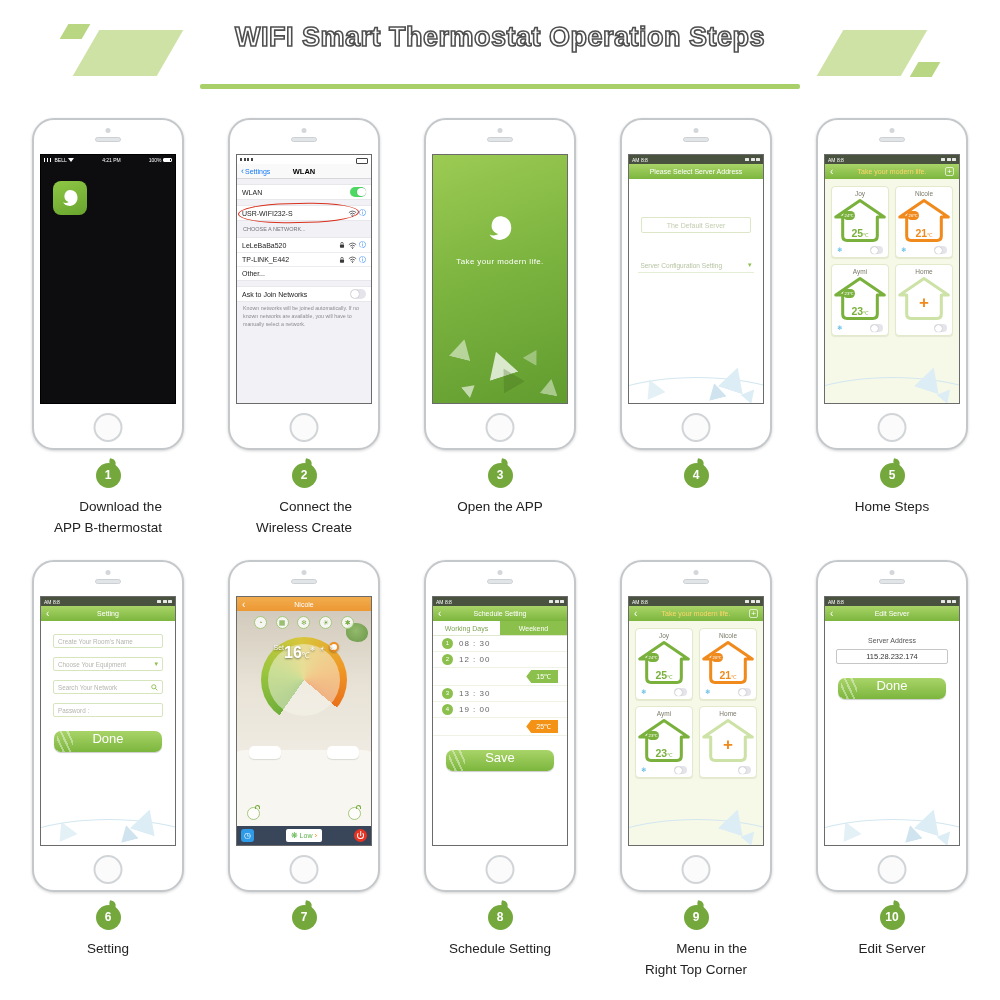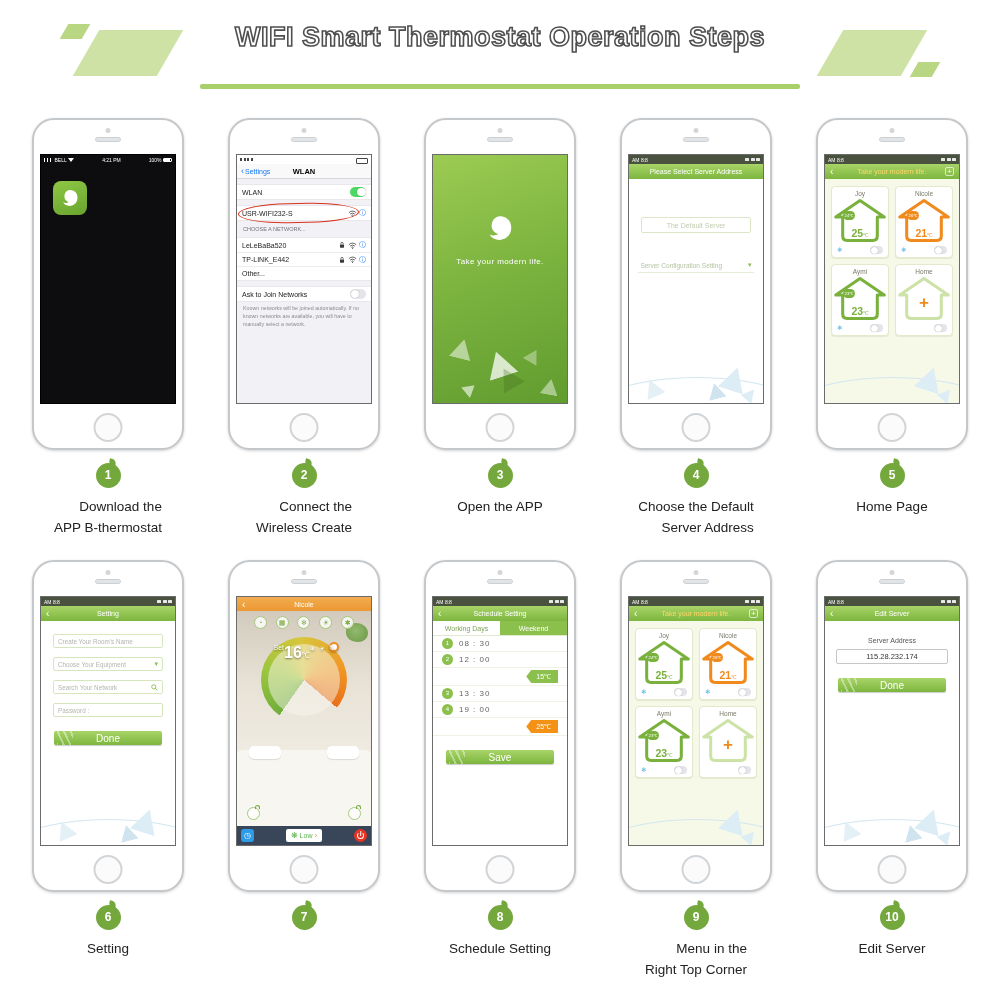--- a/index.html
+++ b/index.html
@@ -43,21 +43,21 @@
 .ghead{position:relative;height:15px;background:linear-gradient(180deg,#a9d468,#7cb63e);display:flex;align-items:center;justify-content:center;color:#fff;font-size:7px}
 .ghead .back{position:absolute;left:5px;font-size:10px;line-height:10px;color:#fff}
 .htag{color:#ffd766}
 .hplus{position:absolute;right:5px;font-size:8px;color:#fff;border:1px solid #ffffffaa;border-radius:2px;width:9px;height:9px;line-height:7px;text-align:center}
 .tgl{width:16px;height:9.5px;border-radius:6px;background:#e4e4ea;position:relative;display:inline-block}
 .tgl::after{content:"";position:absolute;top:.5px;left:.5px;width:8.5px;height:8.5px;border-radius:50%;background:#fff;box-shadow:0 0 1px #0006}
 .tgl.on{background:#4cd863}
 .tgl.on::after{left:auto;right:.5px}
 .tgl.sm{width:13px;height:8px}
 .tgl.sm::after{width:7px;height:7px}
-.gbtn{margin:14px auto 0;width:80%;height:14px;line-height:16px;text-align:center;border-radius:2px;background:linear-gradient(180deg,#a9d468,#7cb63e);color:#fff;font-size:10px;position:relative;overflow:hidden;box-shadow:0 1px 1px rgba(0,0,0,.2)}
+.gbtn{margin:14px auto 0;width:80%;height:21px;line-height:16px;text-align:center;border-radius:7px;background:linear-gradient(180deg,#a9d468,#7cb63e);color:#fff;font-size:13px;position:relative;overflow:hidden;box-shadow:0 1px 1px rgba(0,0,0,.2)}
 .gbtn::before{content:"";position:absolute;left:3px;top:-2px;bottom:-2px;width:16px;background:repeating-linear-gradient(65deg,rgba(255,255,255,.4) 0 2px,rgba(255,255,255,0) 2px 6px)}
 .bluedeco{position:absolute;bottom:0;left:0;right:0;height:58px;overflow:hidden;pointer-events:none}
 .bluedeco::before{content:"";position:absolute;left:-30%;bottom:-46px;width:160%;height:70px;border:1px solid #d3e7f0;border-radius:50%}
 .bluedeco i{position:absolute;background:#dcedf5;clip-path:polygon(50% 0,100% 100%,0 100%)}
 .bt1{right:16px;bottom:12px;width:26px;height:24px;transform:rotate(18deg)}
 .bt2{right:38px;bottom:4px;width:18px;height:16px;transform:rotate(-14deg);background:#cfe4ef!important}
 .bt3{right:6px;bottom:2px;width:14px;height:13px;transform:rotate(40deg)}
 .bt4{left:14px;bottom:6px;width:20px;height:18px;transform:rotate(-24deg);opacity:.8}
 
 
@@ -348,22 +348,20 @@
         <div class="bluedeco">
             <i class="bt1"></i>
             <i class="bt2"></i>
             <i class="bt3"></i>
             <i class="bt4"></i>
           </div>
       </div>
       <span class="homebtn"></span>
     </div>
     <div class="badge"><span>4</span></div>
-    <div class="caption">Choose the Default
-Server Address</div>
   </div>
 
   <div class="col">
     <div class="phone">
       <span class="cam"></span>
       <span class="spk"></span>
       <div class="scr s5">
         <div class="sbar">
           <span>AM 8:8</span>
           <span class="sics">
@@ -435,21 +433,21 @@
           </div>
         </div>
         <div class="bluedeco">
             <i class="bt1"></i>
             <i class="bt3"></i>
           </div>
       </div>
       <span class="homebtn"></span>
     </div>
     <div class="badge"><span>5</span></div>
-    <div class="caption">Home Page</div>
+    <div class="caption">Home Steps</div>
   </div>
 
 </div>
 
 <div class="row row2">
 
   <div class="col">
     <div class="phone">
       <span class="cam"></span>
       <span class="spk"></span>

